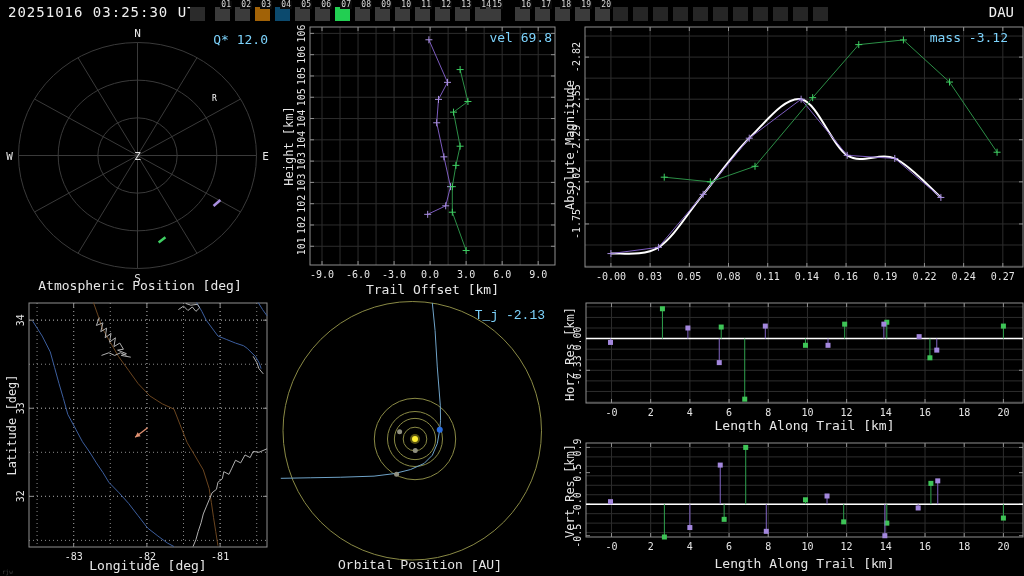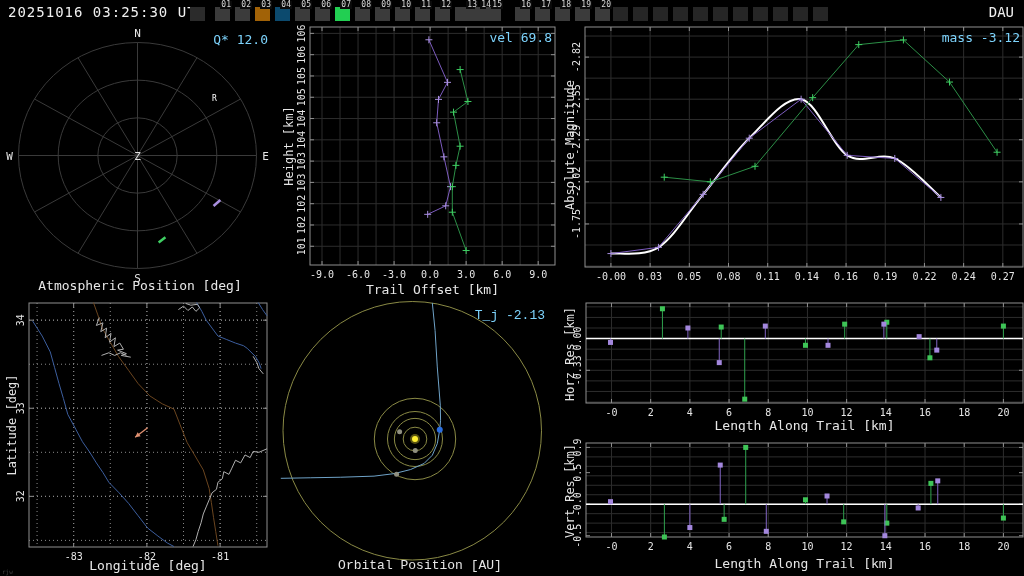--- a/index.html
+++ b/index.html
@@ -55,21 +55,21 @@
       </div>
       <div class="frame" style="left: 395px; background: rgb(59, 59, 59);">
         <span class="fl">10</span>
       </div>
       <div class="frame" style="left: 415px; background: rgb(59, 59, 59);">
         <span class="fl">11</span>
       </div>
       <div class="frame" style="left: 435px; background: rgb(59, 59, 59);">
         <span class="fl">12</span>
       </div>
-      <div class="frame" style="left: 455px; background: rgb(59, 59, 59); padding-left: 6px;">
+      <div class="frame" style="left: 455px; background: rgb(59, 59, 59);">
         <span class="fl">13</span>
       </div>
       <div class="frame" style="left: 475px; background: rgb(59, 59, 59);">
         <span class="fl">14</span>
       </div>
       <div class="frame" style="left: 486px; background: rgb(59, 59, 59);">
         <span class="fl">15</span>
       </div>
       <div class="frame" style="left: 515px; background: rgb(59, 59, 59);">
         <span class="fl">16</span>
@@ -375,21 +375,21 @@
         <line x1="295.24999999999994" y1="20.621832358674464" x2="302.24999999999994" y2="20.621832358674464" stroke="#3fcf63" stroke-width="1"></line>
         <line x1="298.74999999999994" y1="17.121832358674464" x2="298.74999999999994" y2="24.121832358674464" stroke="#3fcf63" stroke-width="1"></line>
         <line x1="339.9144736842105" y1="15.94346978557501" x2="346.9144736842105" y2="15.94346978557501" stroke="#3fcf63" stroke-width="1"></line>
         <line x1="343.4144736842105" y1="12.44346978557501" x2="343.4144736842105" y2="19.44346978557501" stroke="#3fcf63" stroke-width="1"></line>
         <line x1="386.01973684210526" y1="58.04873294346975" x2="393.01973684210526" y2="58.04873294346975" stroke="#3fcf63" stroke-width="1"></line>
         <line x1="389.51973684210526" y1="54.54873294346975" x2="389.51973684210526" y2="61.54873294346975" stroke="#3fcf63" stroke-width="1"></line>
         <line x1="433.5657894736843" y1="128.22417153996102" x2="440.5657894736843" y2="128.22417153996102" stroke="#3fcf63" stroke-width="1"></line>
         <line x1="437.0657894736843" y1="124.72417153996102" x2="437.0657894736843" y2="131.72417153996102" stroke="#3fcf63" stroke-width="1"></line>
       </g>
     </svg>
-  <div class="corner" style="top:6px;right:4px;">mass -3.12</div>
+  <div class="corner" style="top:6px;right:16px;">mass -3.12</div>
   <div class="ylab" style="left:10px;top:121px;">Absolute Magnitude</div>
 </div>
 
 <div class="panel" style="left:0;top:300px;width:280px;height:276px;">
   <svg id="svg-map" width="280" height="276">
       <g>
         <line x1="37.055384615384575" y1="3" x2="37.055384615384575" y2="247" stroke="#8a8a8a" stroke-width="1" stroke-dasharray="1,3"></line>
         <line x1="73.6707692307692" y1="3" x2="73.6707692307692" y2="247" stroke="#8a8a8a" stroke-width="1" stroke-dasharray="1,3"></line>
         <line x1="110.2861538461538" y1="3" x2="110.2861538461538" y2="247" stroke="#8a8a8a" stroke-width="1" stroke-dasharray="1,3"></line>
         <line x1="146.90153846153842" y1="3" x2="146.90153846153842" y2="247" stroke="#8a8a8a" stroke-width="1" stroke-dasharray="1,3"></line>

